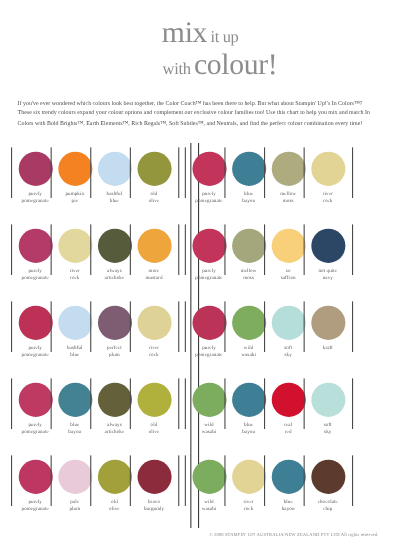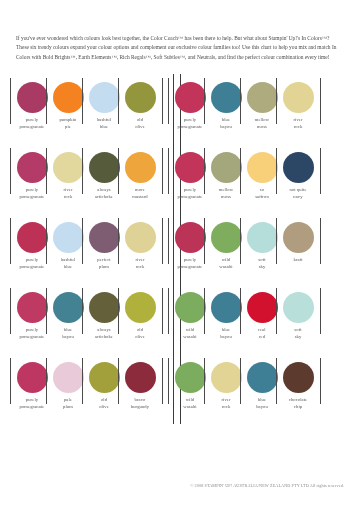--- a/index.html
+++ b/index.html
@@ -158,20 +158,26 @@
     color: #8a8a8a;
     letter-spacing: 0.1px;
   }
 </style>
 </head>
 <body>
 
 <div class="page">
 
   <div class="header">
+    <div class="title-line title-line-1">
+      <span class="word-mix">mix</span><span class="word-itup">it up</span>
+    </div>
+    <div class="title-line title-line-2">
+      <span class="word-with">with</span><span class="word-colour">colour!</span>
+    </div>
   </div>
 
   <div class="intro">If you've ever wondered which colours look best together, the Color Coach™ has been there to help. But what about Stampin' Up!'s In Colors™? These six trendy colours expand your colour options and complement our exclusive colour families too! Use this chart to help you mix and match In Colors with Bold Brights™, Earth Elements™, Rich Regals™, Soft Subtles™, and Neutrals, and find the perfect colour combination every time!</div>
 
   <div class="chart">
     <div class="center-divider a"></div>
     <div class="center-divider b"></div>
     <div id="rows-container">
         <div class="row">
           <div class="half">

